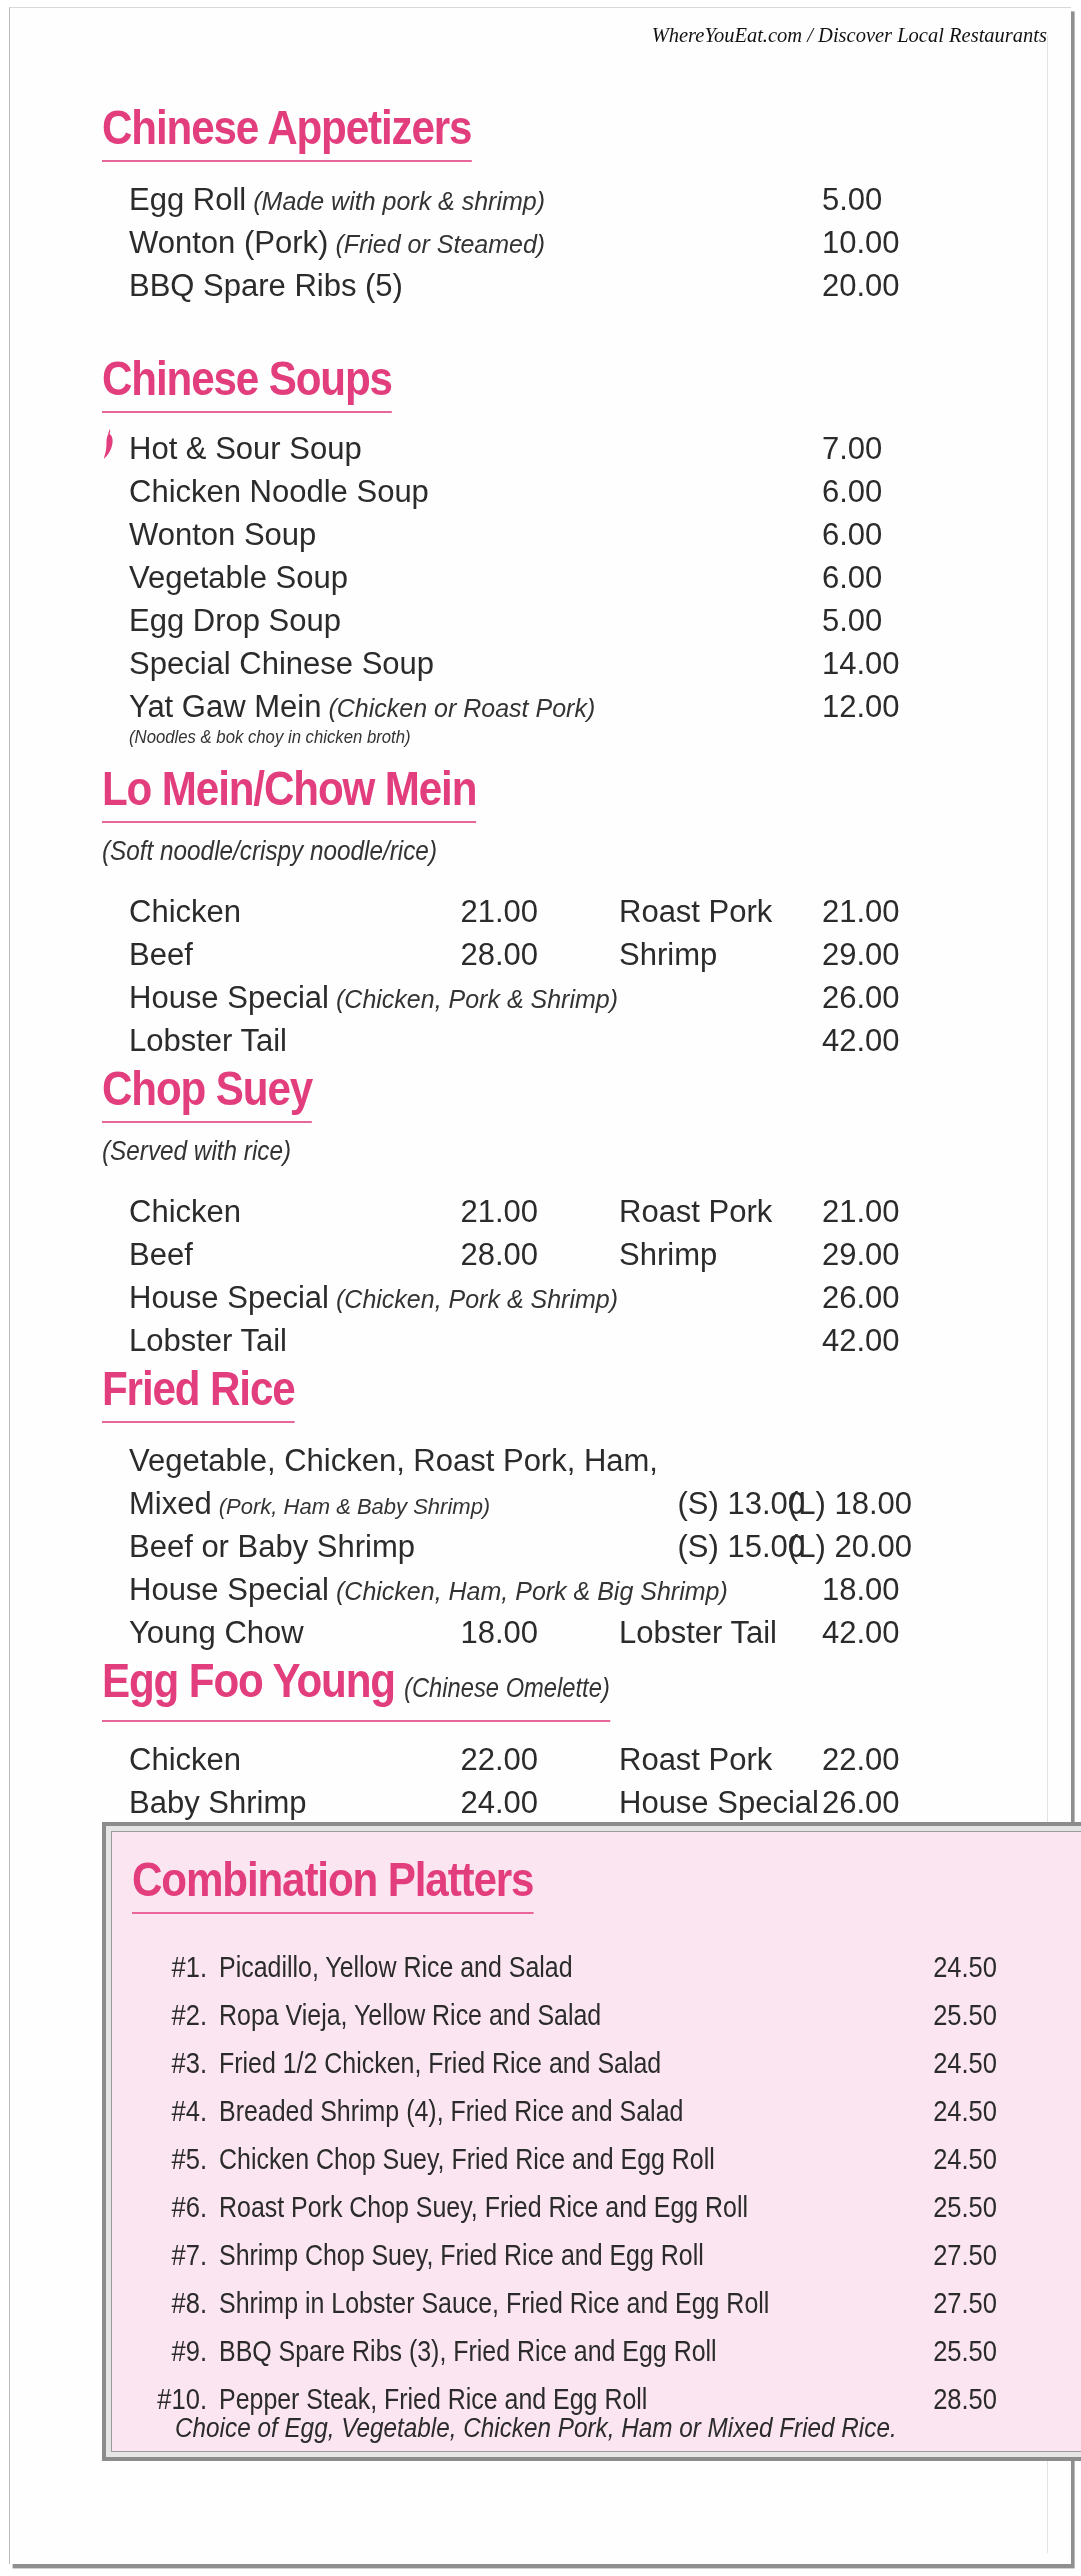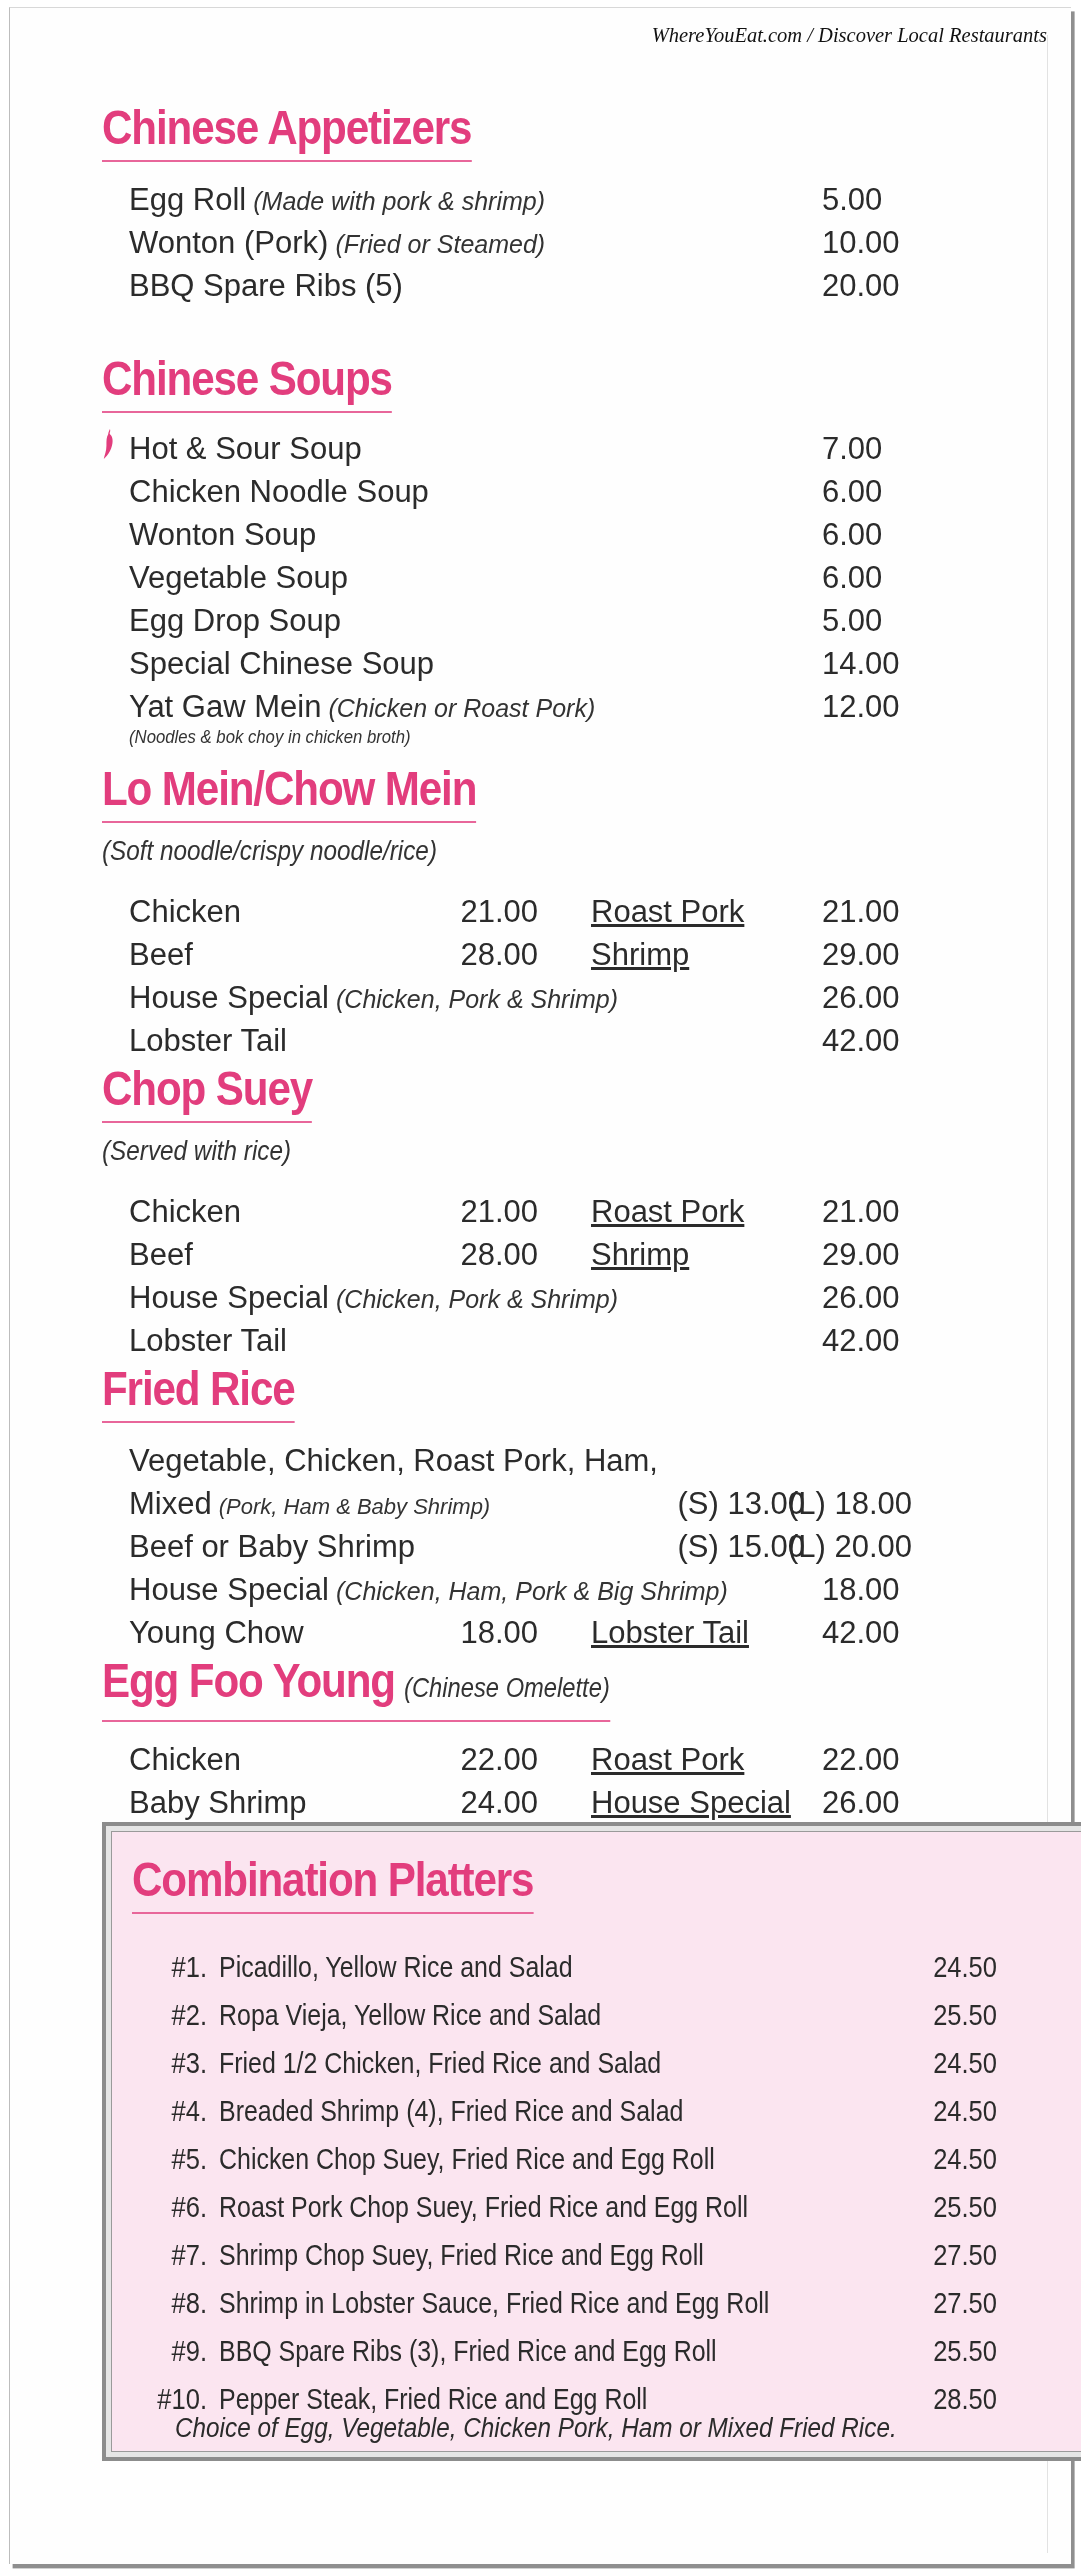--- a/index.html
+++ b/index.html
@@ -19,21 +19,21 @@
   .heading .sub { font-weight: normal; font-style: italic; color: #333; font-size: 27.6px; letter-spacing: 0;
                   margin-left: 10.7px; }
   .note { font-style: italic; font-size: 27px; color: #333; transform: scaleX(0.9); transform-origin: left center;
           margin: 12.5px 0 18px 0; white-space: nowrap; }
 
   .row { position: relative; height: 43px; font-size: 31px; line-height: 53px; white-space: nowrap; }
   .row .name { position: absolute; left: 27px; }
   .row .desc { font-style: italic; font-size: 25px; color: #333; margin-left: 7.1px; }
   .row .price { position: absolute; right: 0; width: 125px; text-align: left; }
   .row .price-mid { position: absolute; left: 325px; width: 111px; text-align: right; }
-  .row .name2 { position: absolute; left: 489px; text-decoration: underline; }
+  .row .name2 { position: absolute; left: 517px; }
   .row .size-s { position: absolute; left: 525px; width: 178px; text-align: right; }
   .row .size-l { position: absolute; right: 8px; width: 151px; text-align: left; }
   .subline { position: relative; height: 30px; font-size: 19px; font-style: italic; color: #333; line-height: 27px; }
   .subline span { position: absolute; left: 27px; transform: scaleX(0.88); transform-origin: left center; }
 
   .chili { position: absolute; left: 0px; top: 6.2px; width: 14.2px; height: 32px; }
 
   .combo-box { position: absolute; left: 102px; top: 1822px; width: 979px; height: 639px;
                border: 4.4px solid #8c8c8c; border-right: none; box-sizing: border-box; background: #e5e5e5; }
   .combo-inner { position: absolute; left: 5.3px; top: 5.3px; right: 0; bottom: 5.3px; background: #fbe5f0;

